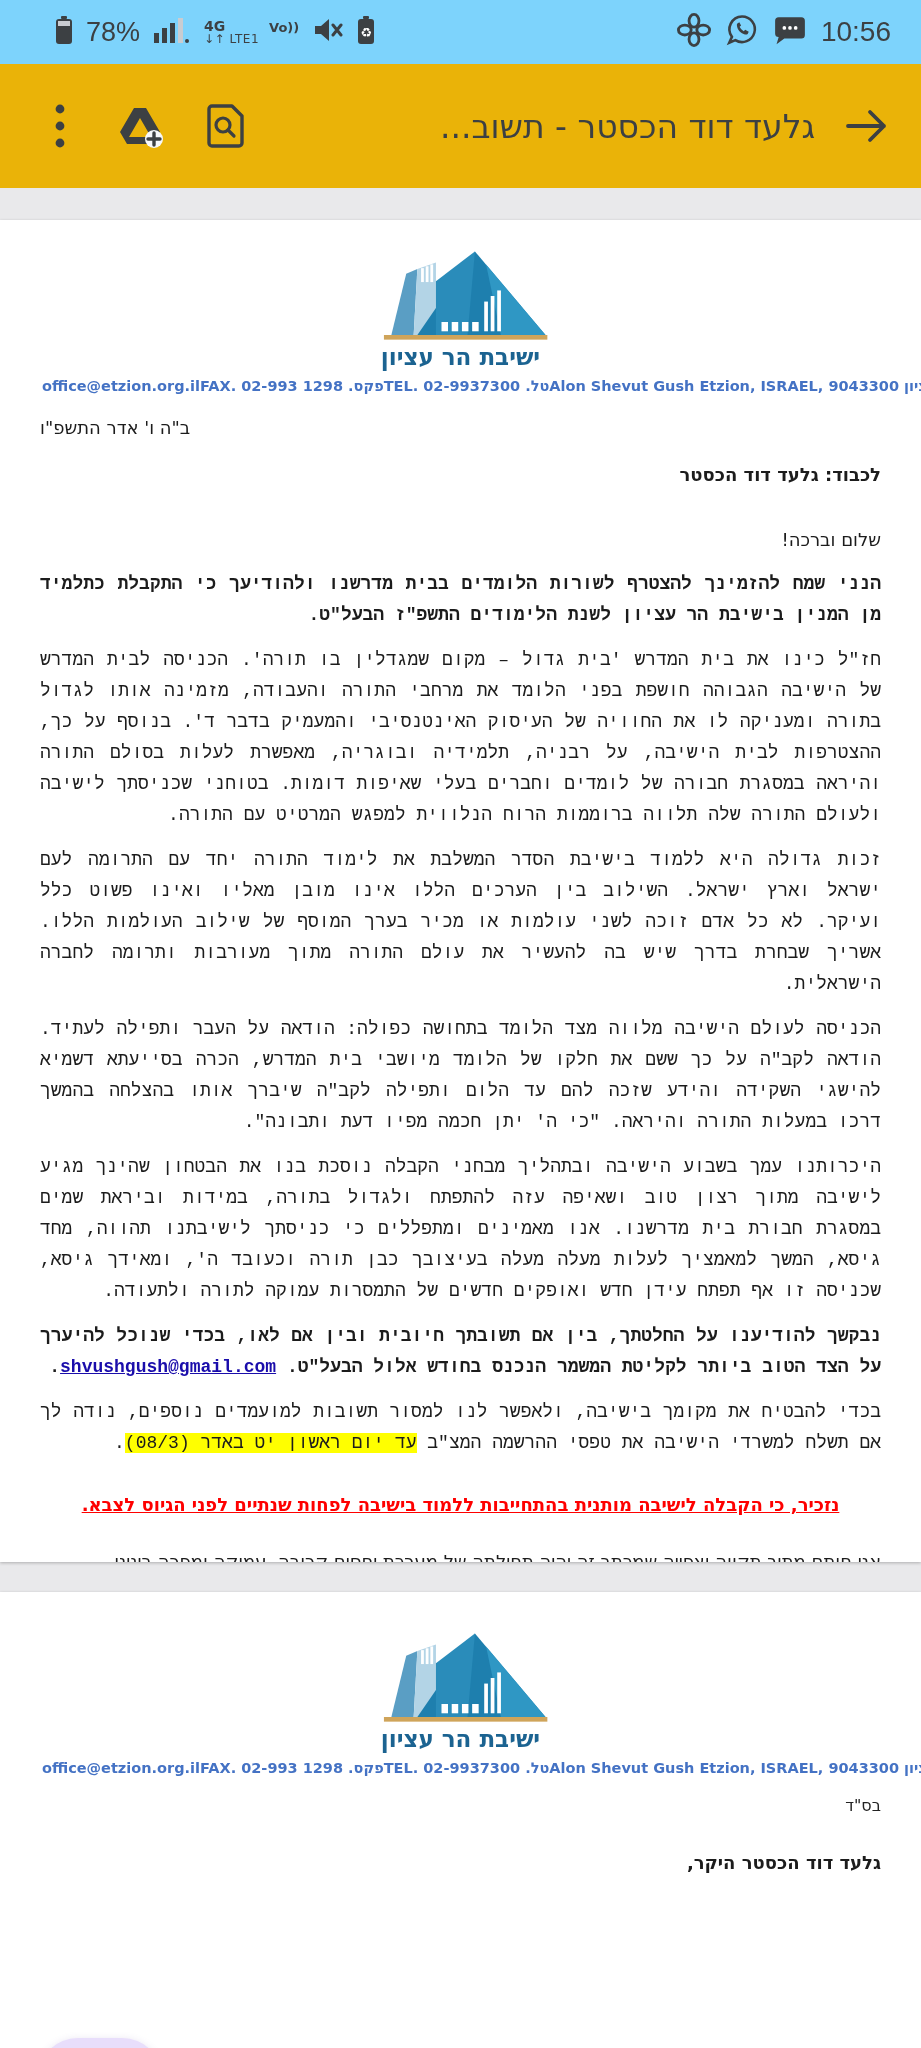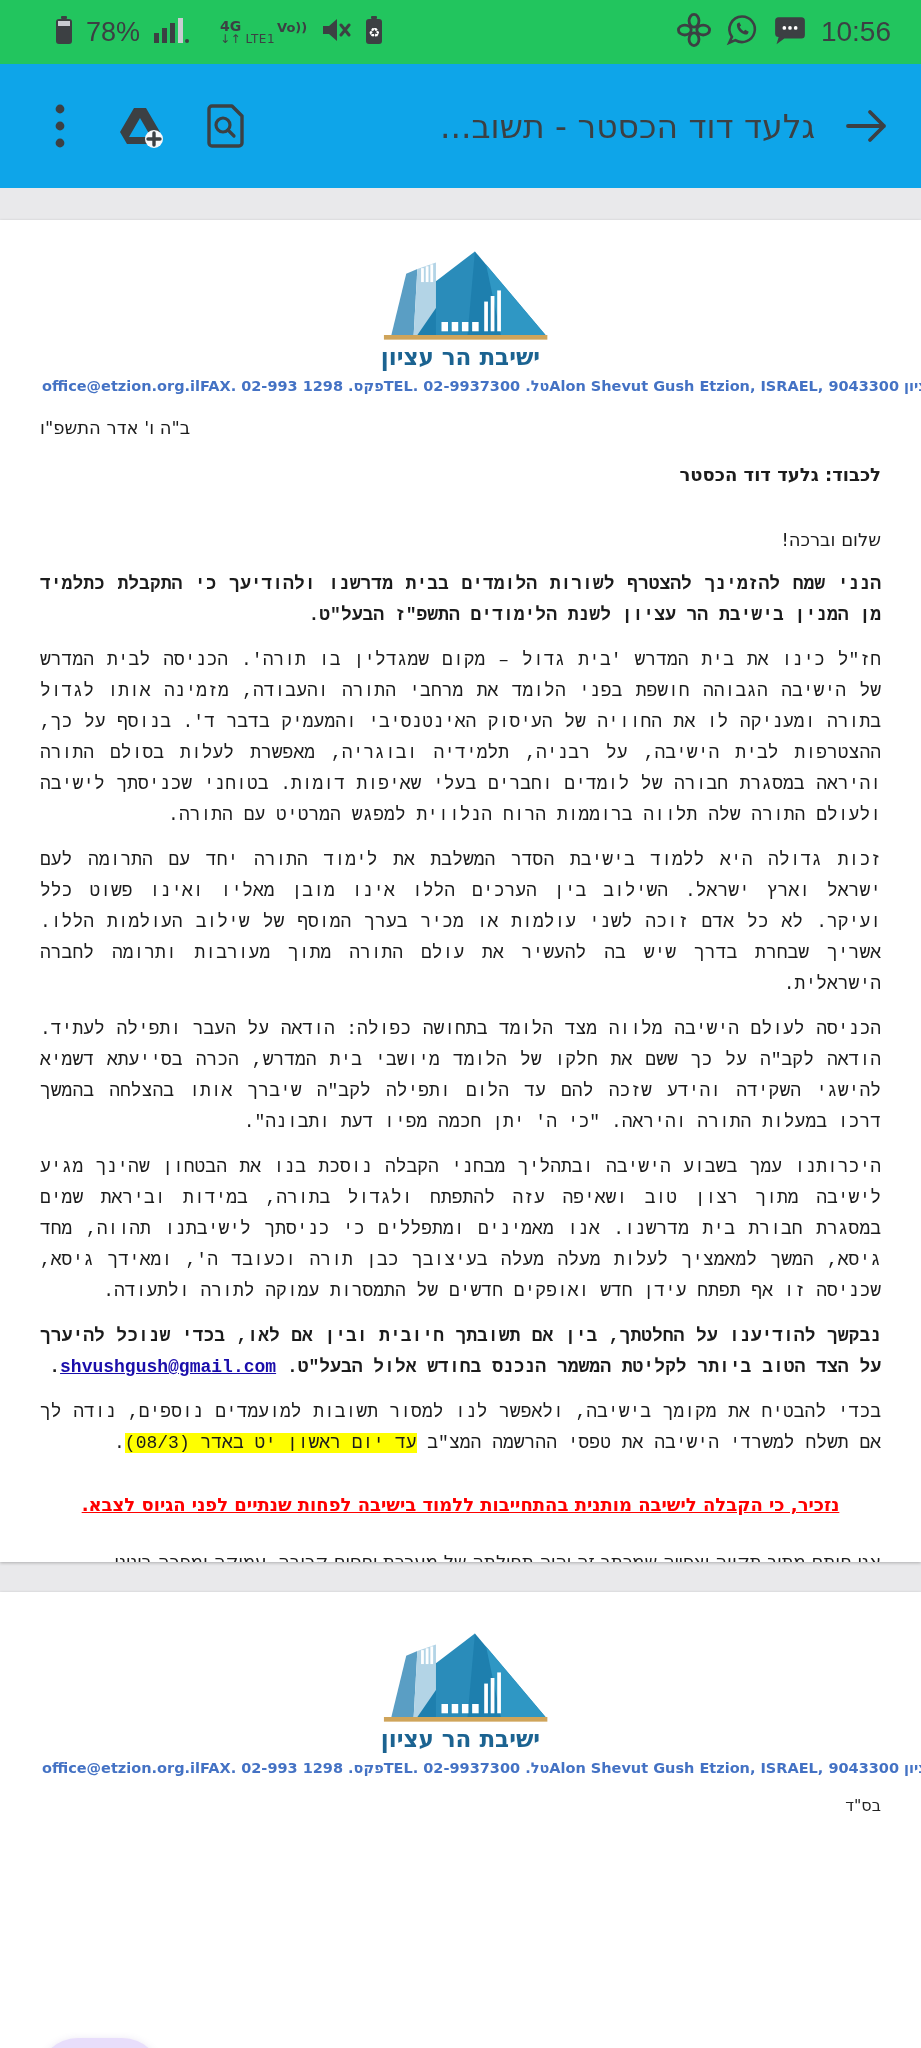--- a/index.html
+++ b/index.html
@@ -1,32 +1,32 @@
 <!DOCTYPE html>
 <html><head>
 <meta charset="utf-8">
 <style>
   * { margin:0; padding:0; box-sizing:border-box; }
   html,body { width:921px; height:2048px; overflow:hidden; background:#e9e9eb;
     font-family:"DejaVu Sans","Liberation Sans",sans-serif; }
 
   
-  .statusbar { height:64px; background:#22c55e; display:flex; align-items:center;
+  .statusbar { height:64px; background:#7dd3fc; display:flex; align-items:center;
     justify-content:space-between; padding:0 30px 0 56px; color:#3c4043; }
   .sb-left, .sb-right { display:flex; align-items:center; gap:14px; }
   .sb-pct { font-size:27px; font-family:"Liberation Sans",sans-serif; }
   .sb-time { font-size:28px; font-family:"Liberation Sans",sans-serif; }
-  .netblock { display:flex; align-items:flex-start; gap:2px;margin-left:16px; }
+  .netblock { display:flex; align-items:flex-start; gap:10px; }
   .netcol { display:flex; flex-direction:column; line-height:1; }
   .net-top { font-size:14px; font-weight:bold; }
   .net-bot { font-size:12px; letter-spacing:0.5px; }
   .volte { font-size:13px; font-weight:bold; margin-top:1px; }
 
   
-  .appbar { height:124px; background:#0ea5e9; display:flex; align-items:center;
+  .appbar { height:124px; background:#eab308; display:flex; align-items:center;
     padding:0 28px 0 34px; }
   .iconbtn { display:flex; align-items:center; justify-content:center; width:52px; height:52px;
     flex:0 0 auto; cursor:pointer; }
   .appbar .gap1 { width:28px; } .appbar .gap2 { width:34px; }
   .apptitle { flex:1; text-align:right; direction:rtl; font-size:33px; color:#3c4043;
     padding-left:14px; padding-right:26px; white-space:nowrap; overflow:hidden; }
 
   
   .viewer { position:relative; width:921px; }
   .page { width:921px; background:#ffffff; box-shadow:0 1px 3px rgba(0,0,0,0.25); }
@@ -247,20 +247,21 @@
 
     <div class="contact-line">
       <span>office@etzion.org.il</span>
       <span>FAX. 02-993 1298 .פקס</span>
       <span>TEL. 02-9937300 .טל</span>
       <span>Alon Shevut Gush Etzion, ISRAEL, 9043300 אלון שבות גוש עציון</span>
     </div>
 
     <div class="rtl body-txt">
       <div class="bsd">בס"ד</div>
+      <div class="salutation">גלעד דוד הכסטר היקר,</div>
 
     </div>
   </div>
 </div>
 
 <div class="fab">
   
 </div>
 
 </div>

